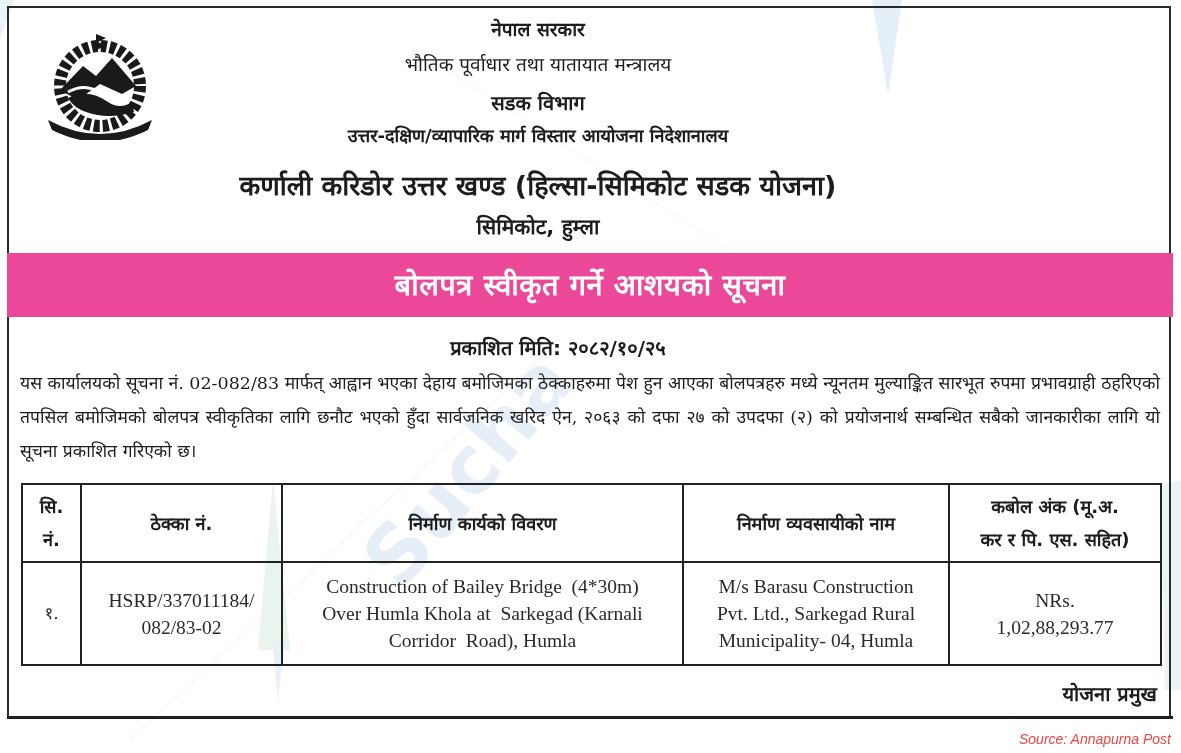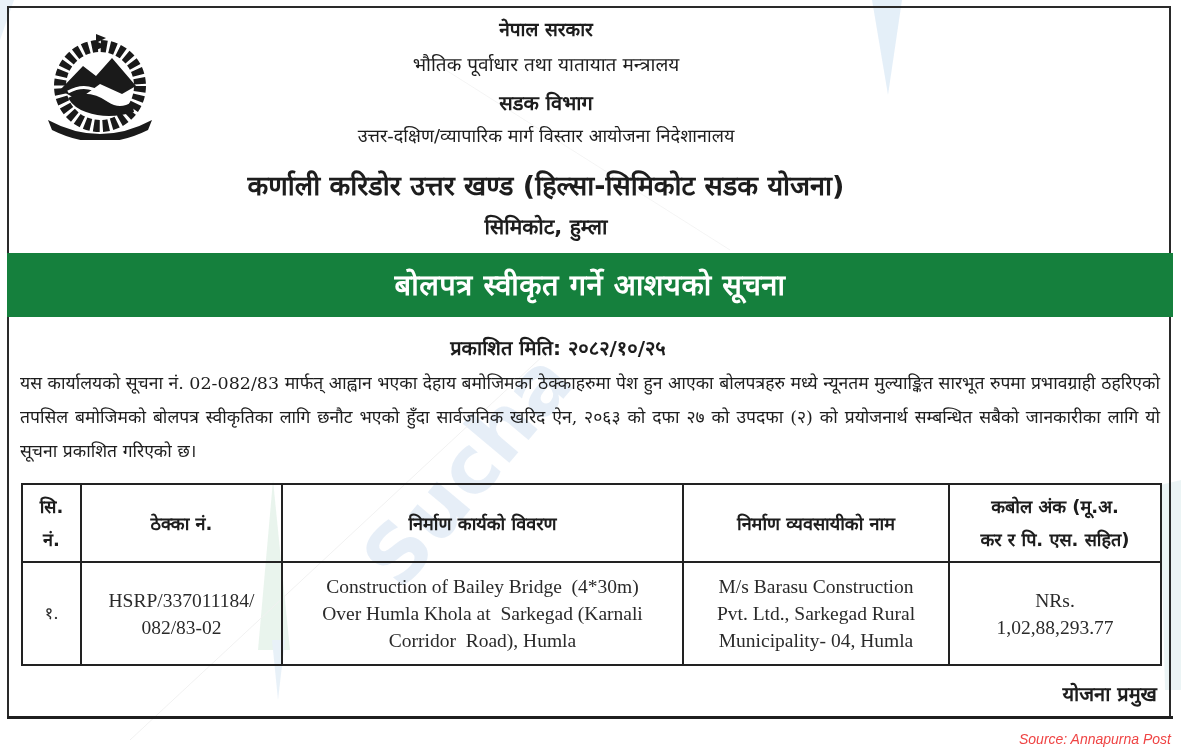--- a/index.html
+++ b/index.html
@@ -6,30 +6,30 @@
   body {
     width: 1181px; height: 753px; background: #ffffff; position: relative; overflow: hidden;
     font-family: "DejaVu Sans", sans-serif; color: #1d1d1d;
   }
   .frame {
     position: absolute; left: 7px; top: 6px; width: 1164px; height: 712px;
     border: 2px solid #2a2a2a; box-sizing: border-box;
   }
   .frame-bottom { position: absolute; left: 7px; top: 716px; width: 1166px; height: 3px; background: #1f1f1f; }
   .emblem { position: absolute; left: 38px; top: 28px; width: 124px; height: 112px; }
-  .hline { position: absolute; left: 12px; width: 1068px; text-align: center; white-space: nowrap; }
+  .hline { position: absolute; left: 4px; width: 1068px; text-align: center; white-space: nowrap; }
   .h1 { top: 16px; font-size: 19px; font-weight: bold; }
   .h2 { top: 51px; font-size: 19px; font-weight: normal; }
   .h3 { top: 89px; font-size: 20px; font-weight: bold; }
-  .h4 { top: 123px; font-size: 18px; font-weight: normal; }
+  .h4 { top: 123px; font-size: 18px; font-weight: bold; }
   .h5 { top: 166px; font-size: 27px; font-weight: bold; }
   .h6 { top: 212px; font-size: 21px; font-weight: bold; }
   .banner {
     position: absolute; left: 7px; top: 253px; width: 1166px; height: 64px;
-    background: #15803d; color: #ffffff; text-align: center;
+    background: #ec4899; color: #ffffff; text-align: center;
     font-size: 29px; font-weight: bold; line-height: 64px; letter-spacing: 0.5px;
   }
   .pubdate { position: absolute; left: 16px; width: 1084px; top: 334px; text-align: center; font-size: 20px; font-weight: bold; }
   .para {
     position: absolute; left: 20px; top: 366px; width: 1140px;
     font-family: "DejaVu Serif", serif; font-size: 17.5px; line-height: 34px;
     text-align: justify; text-align-last: left;
   }
   table.contracts {
     position: absolute; left: 21px; top: 483px; width: 1139px; border-collapse: collapse; table-layout: fixed;

